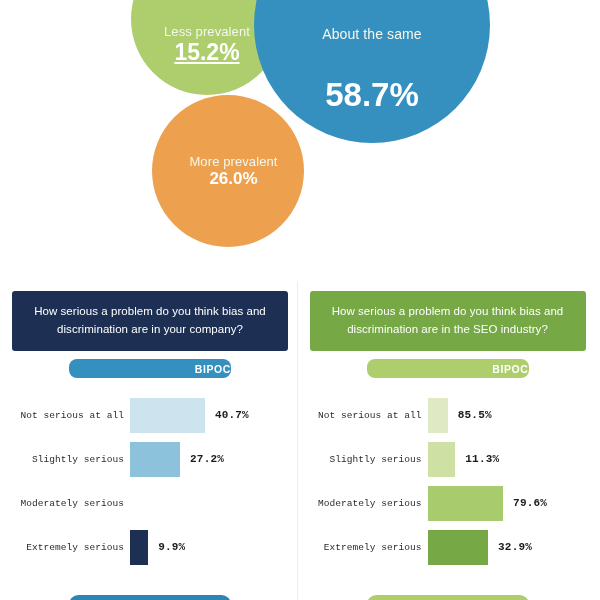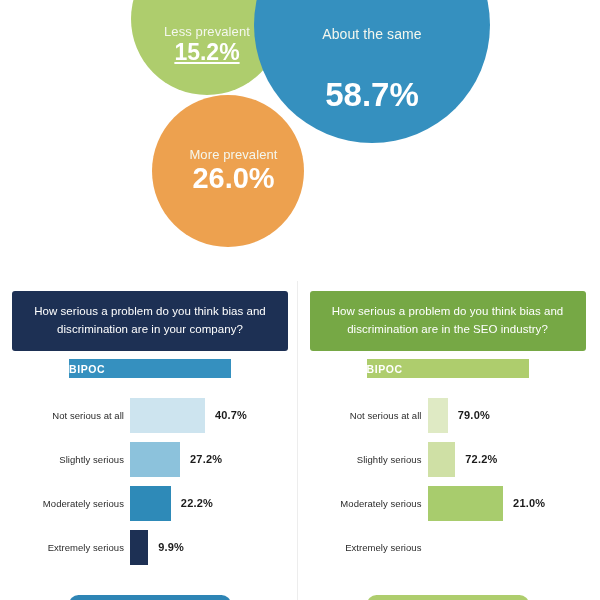--- a/index.html
+++ b/index.html
@@ -65,21 +65,21 @@
   #bubble-same .bub-inner { margin-top: 88px; }
   #bubble-same .bub-label { font-size: 14px; }
   #bubble-same .bub-value { font-size: 33px; margin-top: 36px; }
 
   #bubble-more {
     left: 152px; top: 95px;
     width: 152px; height: 152px;
     background: #eda14f;
   }
   #bubble-more .bub-inner { margin-top: 0px; margin-left: 11px; }
-  #bubble-more .bub-value { font-size: 29px; }
+  #bubble-more .bub-value { font-size: 17px; }
 
   .bub-inner { display: flex; flex-direction: column; align-items: center; }
 
   
   #panels {
     position: absolute;
     left: 0;
     top: 281px;
     width: 593px;
     height: 319px;
@@ -112,37 +112,38 @@
   .panel-header .emph { font-weight: 400; }
   #header-company { background: #1d3054; }
   #header-industry { background: #76a845; }
 
   .group-pill {
     position: absolute;
     top: 78px;
     left: 69px;
     width: 162px;
     height: 19px;
-    border-radius: 0;
+    border-radius: 8px;
     color: #ffffff;
     font-size: 10.5px;
     font-weight: 700;
     letter-spacing: .6px;
     display: flex;
     align-items: center;
-    justify-content: flex-start;
+    justify-content: flex-end;
   }
   #pill-company-bipoc { background: #3590bf; }
   #pill-industry-bipoc { background: #aecd6d; }
 
   .chart {
     position: absolute;
     top: 112px;
     left: 0;
     width: 300px;
+    font-family: Liberation Mono, monospace;
   }
   .bar-row {
     position: relative;
     height: 44px;
     display: flex;
     align-items: center;
   }
   .bar-label {
     width: 130px;
     text-align: right;
@@ -233,24 +234,20 @@
         </div>
         <div class="bar-row">
           <div class="bar-label">Slightly serious</div>
           <div class="bar-wrap">
             <div class="bar" style="width: 50.048px; background: rgb(140, 194, 220);"></div>
             <div class="bar-value">27.2%</div>
           </div>
         </div>
         <div class="bar-row">
           <div class="bar-label">Moderately serious</div>
-          <div class="bar-wrap">
-            <div class="bar" style="width: 40.848px; background: rgb(46, 138, 184);"></div>
-            <div class="bar-value">22.2%</div>
-          </div>
         </div>
         <div class="bar-row">
           <div class="bar-label">Extremely serious</div>
           <div class="bar-wrap">
             <div class="bar" style="width: 18.216px; background: rgb(29, 48, 84);"></div>
             <div class="bar-value">9.9%</div>
           </div>
         </div>
       </div>
 
@@ -265,38 +262,42 @@
 
     <div class="group-pill" id="pill-industry-bipoc">
       <span>BIPOC</span>
     </div>
 
     <div class="chart" id="chart-industry">
         <div class="bar-row">
           <div class="bar-label">Not serious at all</div>
           <div class="bar-wrap">
             <div class="bar" style="width: 20.24px; background: rgb(223, 234, 196);"></div>
-            <div class="bar-value">79.0%</div>
+            <div class="bar-value">85.5%</div>
           </div>
         </div>
         <div class="bar-row">
           <div class="bar-label">Slightly serious</div>
           <div class="bar-wrap">
             <div class="bar" style="width: 27.784px; background: rgb(207, 224, 165);"></div>
-            <div class="bar-value">72.2%</div>
+            <div class="bar-value">11.3%</div>
           </div>
         </div>
         <div class="bar-row">
           <div class="bar-label">Moderately serious</div>
           <div class="bar-wrap">
             <div class="bar" style="width: 75.624px; background: rgb(168, 204, 109);"></div>
-            <div class="bar-value">21.0%</div>
+            <div class="bar-value">79.6%</div>
           </div>
         </div>
         <div class="bar-row">
           <div class="bar-label">Extremely serious</div>
+          <div class="bar-wrap">
+            <div class="bar" style="width: 60.536px; background: rgb(118, 168, 69);"></div>
+            <div class="bar-value">32.9%</div>
+          </div>
         </div>
       </div>
 
     <div class="pill-cut" id="pill-cut-industry"></div>
   </div>
 
 </div>
 
 </body></html>

